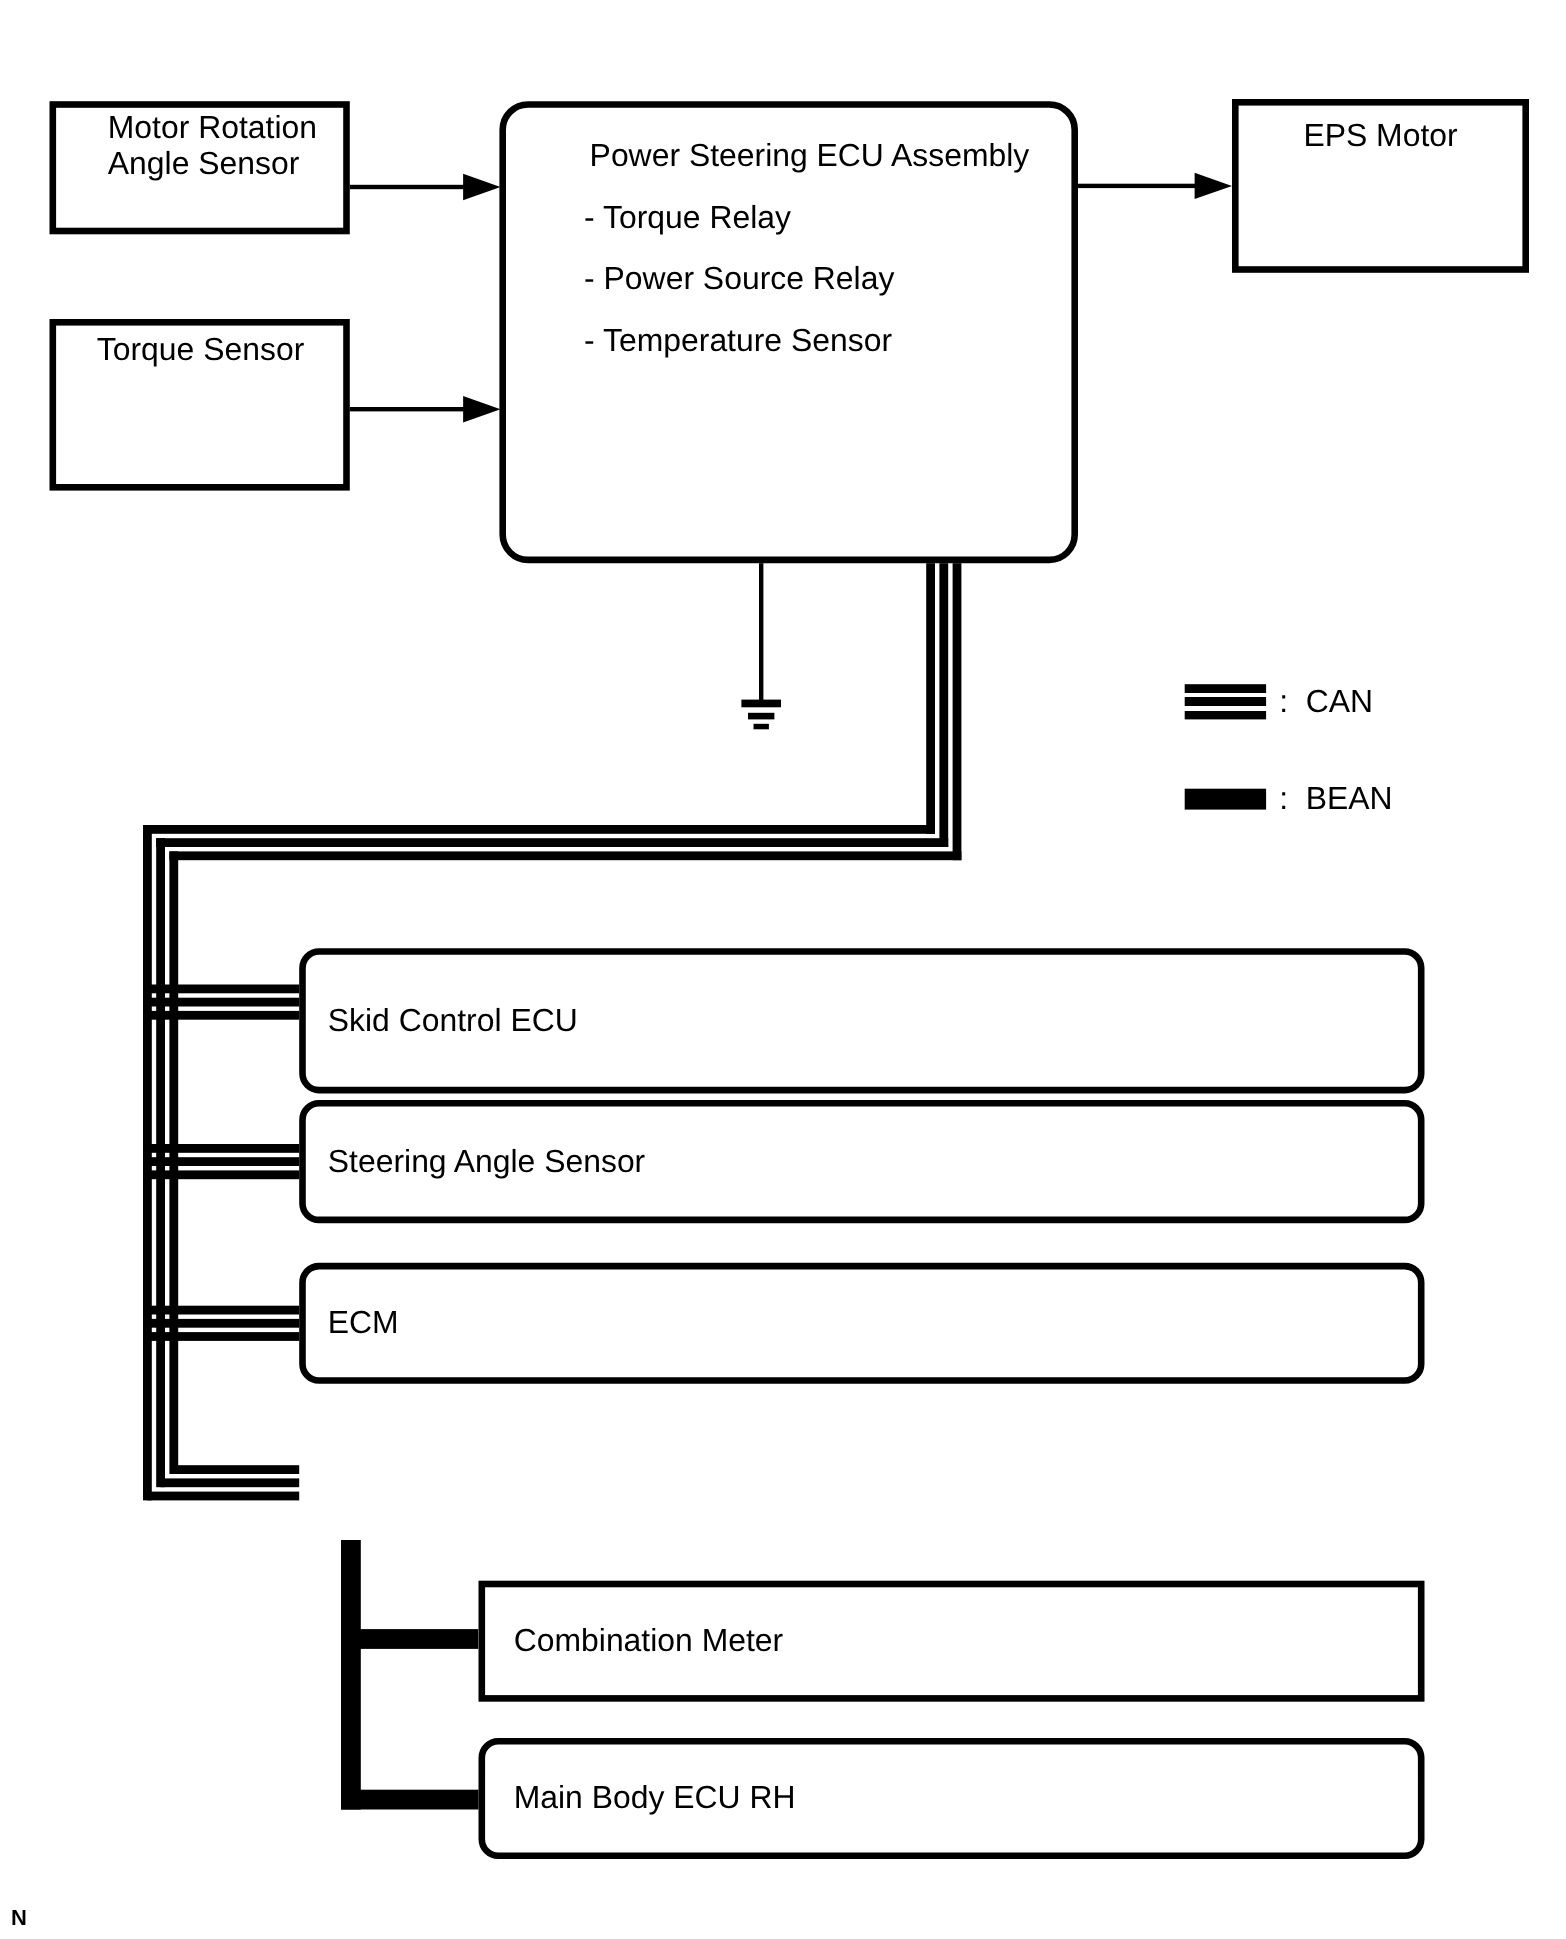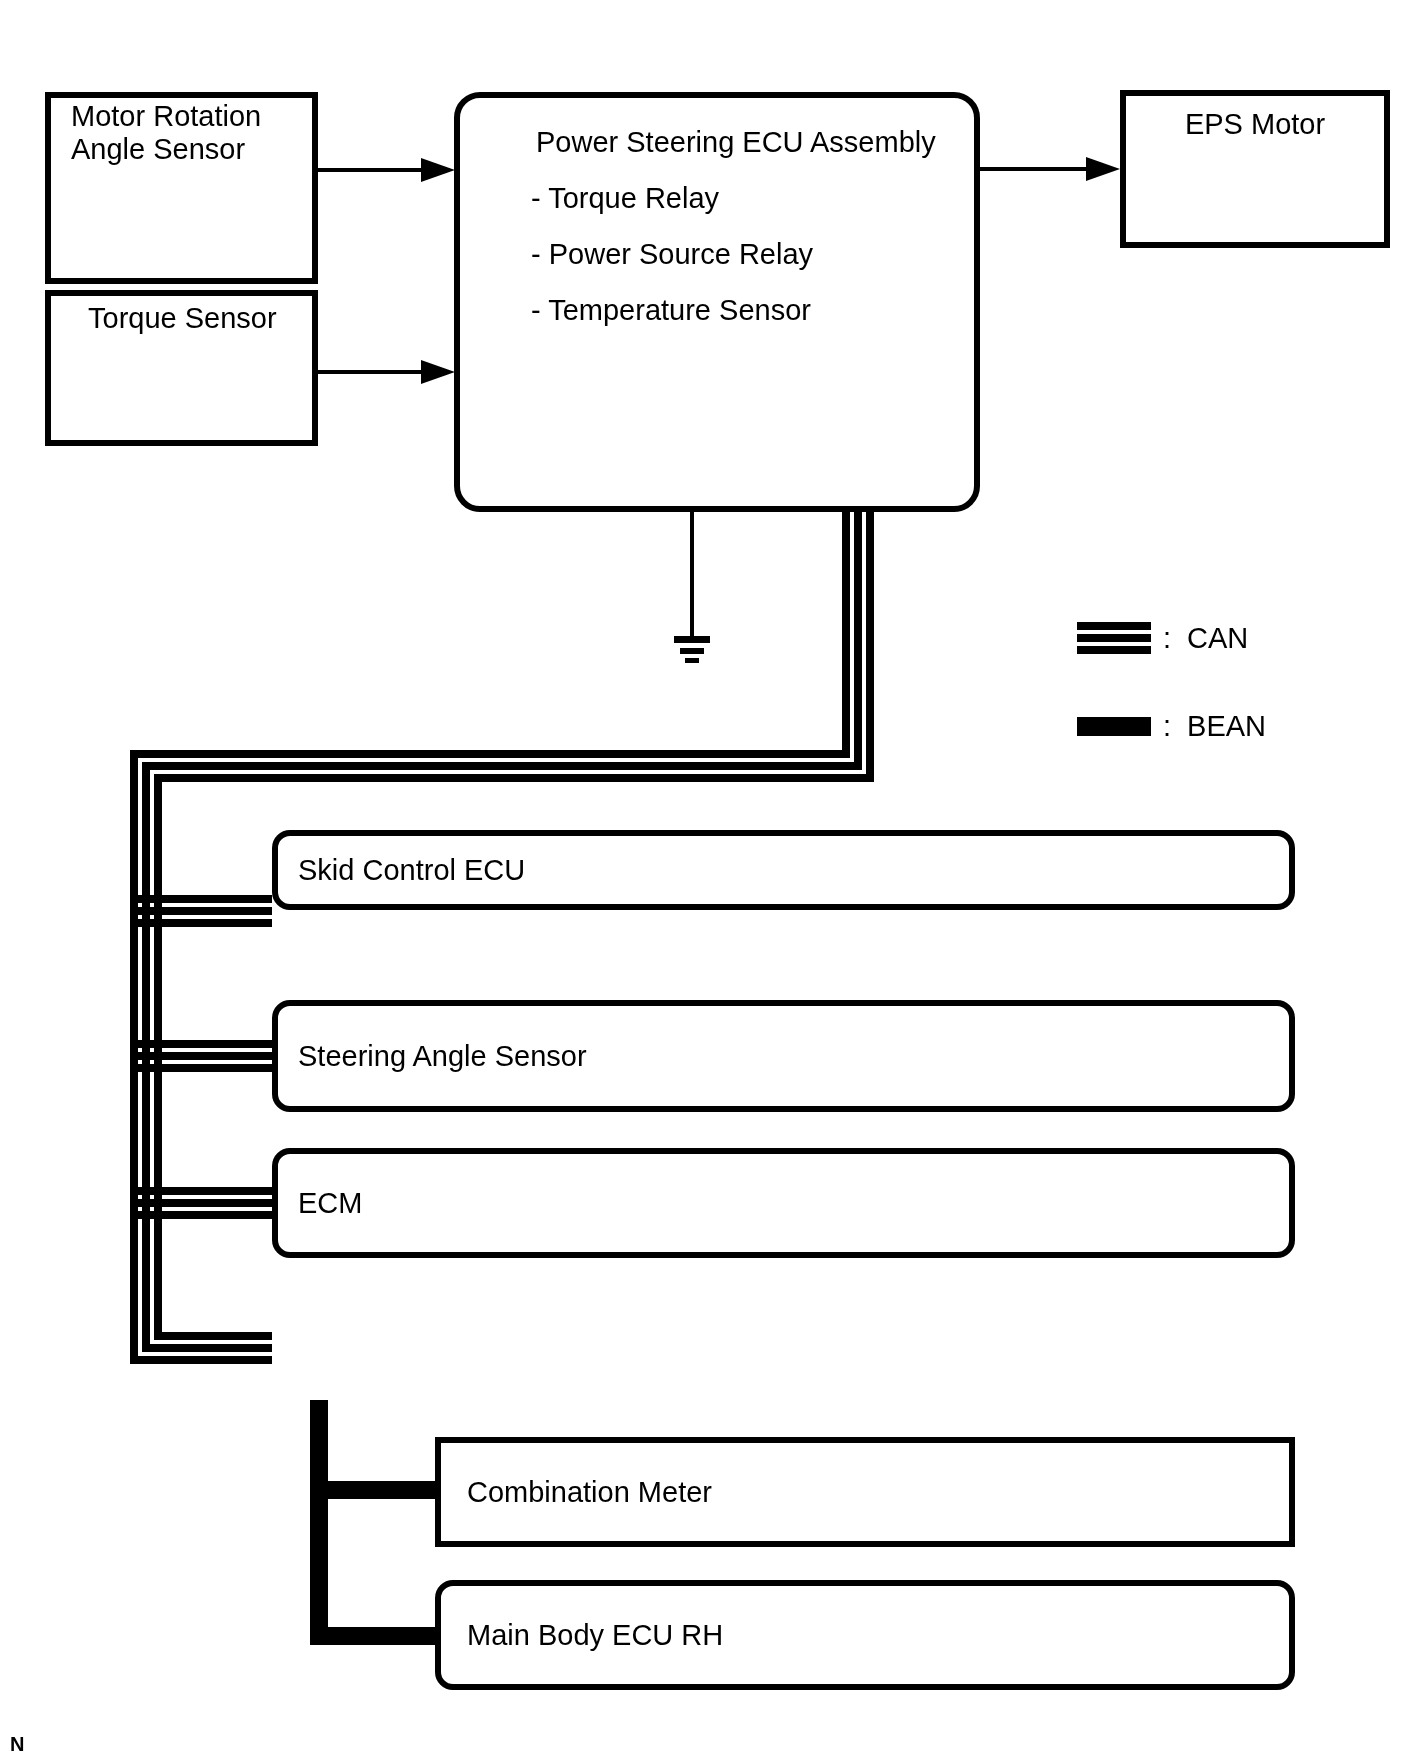--- a/index.html
+++ b/index.html
@@ -22,21 +22,21 @@
   .legend-swatch-bean{width:74px;height:19px;background:#000;}
   .legend-sep{margin-left:12px;}
   .legend-label{margin-left:16px;}
   .footnote{position:absolute;left:10px;top:1733px;font-size:20px;font-weight:bold;}
 </style>
 </head>
 <body>
 
 <div id="canvas">
 
-  <div class="box" style="left:45px;top:92px;width:273px;height:192px;padding:2px 10px 0 20px;">
+  <div class="box" style="left:45px;top:92px;width:273px;height:121px;padding:2px 10px 0 47px;">
     <span class="label">Motor Rotation Angle Sensor</span>
   </div>
 
   <div class="box" style="left:45px;top:290px;width:273px;height:156px;padding:6px 10px 0 37px;">
     <span class="label">Torque Sensor</span>
   </div>
 
   <div class="box rounded" style="left:454px;top:92px;width:526px;height:420px;">
     <div class="ecu-title">Power Steering ECU Assembly</div>
     <div class="ecu-item">- Torque Relay</div>
@@ -88,21 +88,21 @@
 
     <div class="wire" style="left:130px;top:1187px;width:142px;height:8px;"></div>
     <div class="wire" style="left:130px;top:1199px;width:142px;height:8px;"></div>
     <div class="wire" style="left:130px;top:1211px;width:142px;height:8px;"></div>
 
     <div class="wire" style="left:158px;top:1332px;width:114px;height:8px;"></div>
     <div class="wire" style="left:146px;top:1344px;width:126px;height:8px;"></div>
     <div class="wire" style="left:134px;top:1356px;width:138px;height:8px;"></div>
   </div>
 
-  <div class="box rounded-sm vcenter" style="left:272px;top:830px;width:1023px;height:80px;padding-left:20px;">
+  <div class="box rounded-sm vcenter" style="left:272px;top:862px;width:1023px;height:132px;padding-left:20px;">
     <span class="label">Skid Control ECU</span>
   </div>
   <div class="box rounded-sm vcenter" style="left:272px;top:1000px;width:1023px;height:112px;padding-left:20px;">
     <span class="label">Steering Angle Sensor</span>
   </div>
   <div class="box rounded-sm vcenter" style="left:272px;top:1148px;width:1023px;height:110px;padding-left:20px;align-items:center;">
     <span class="label">ECM</span>
   </div>
 
   <div>

